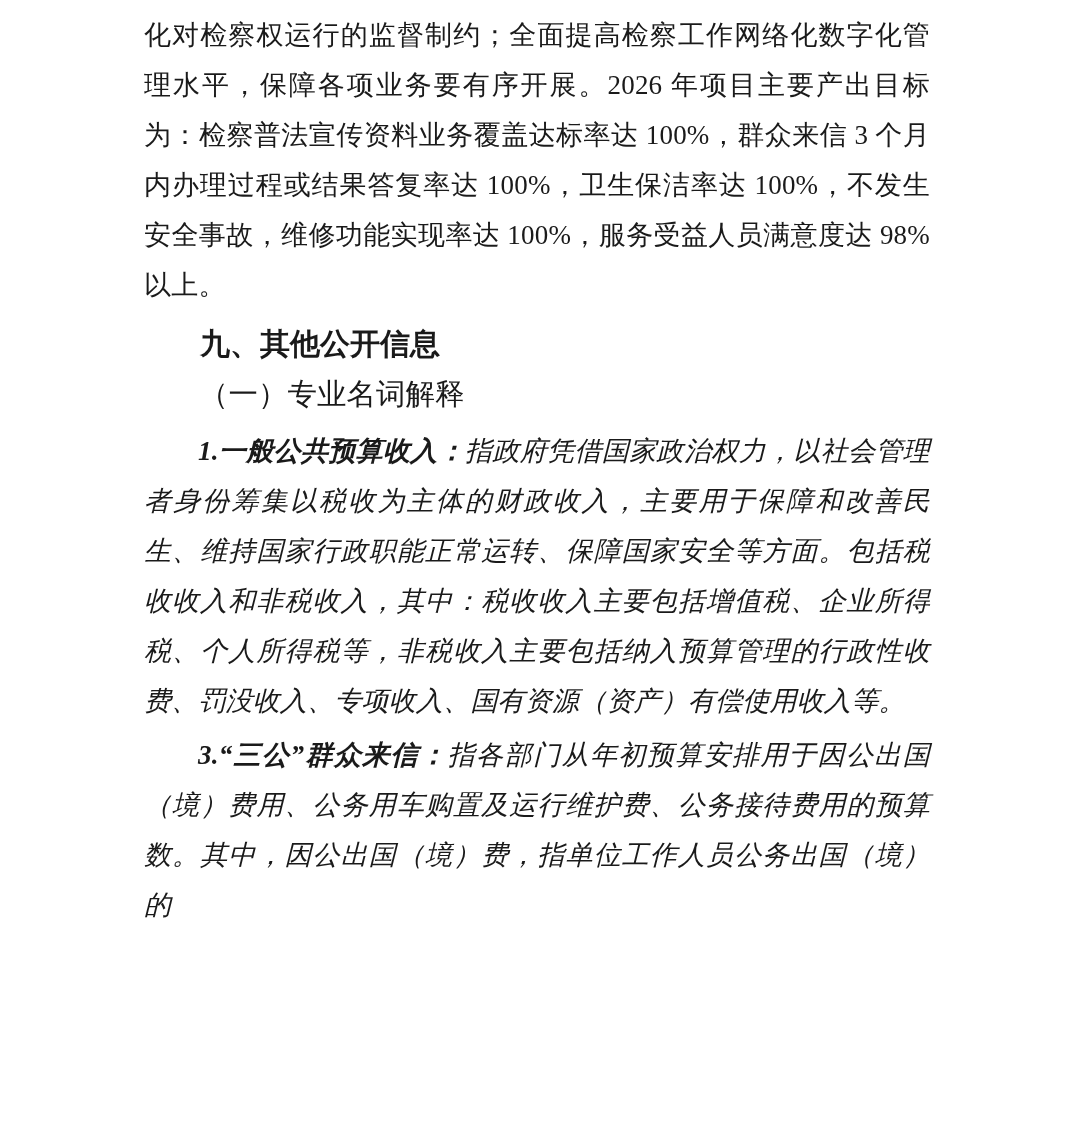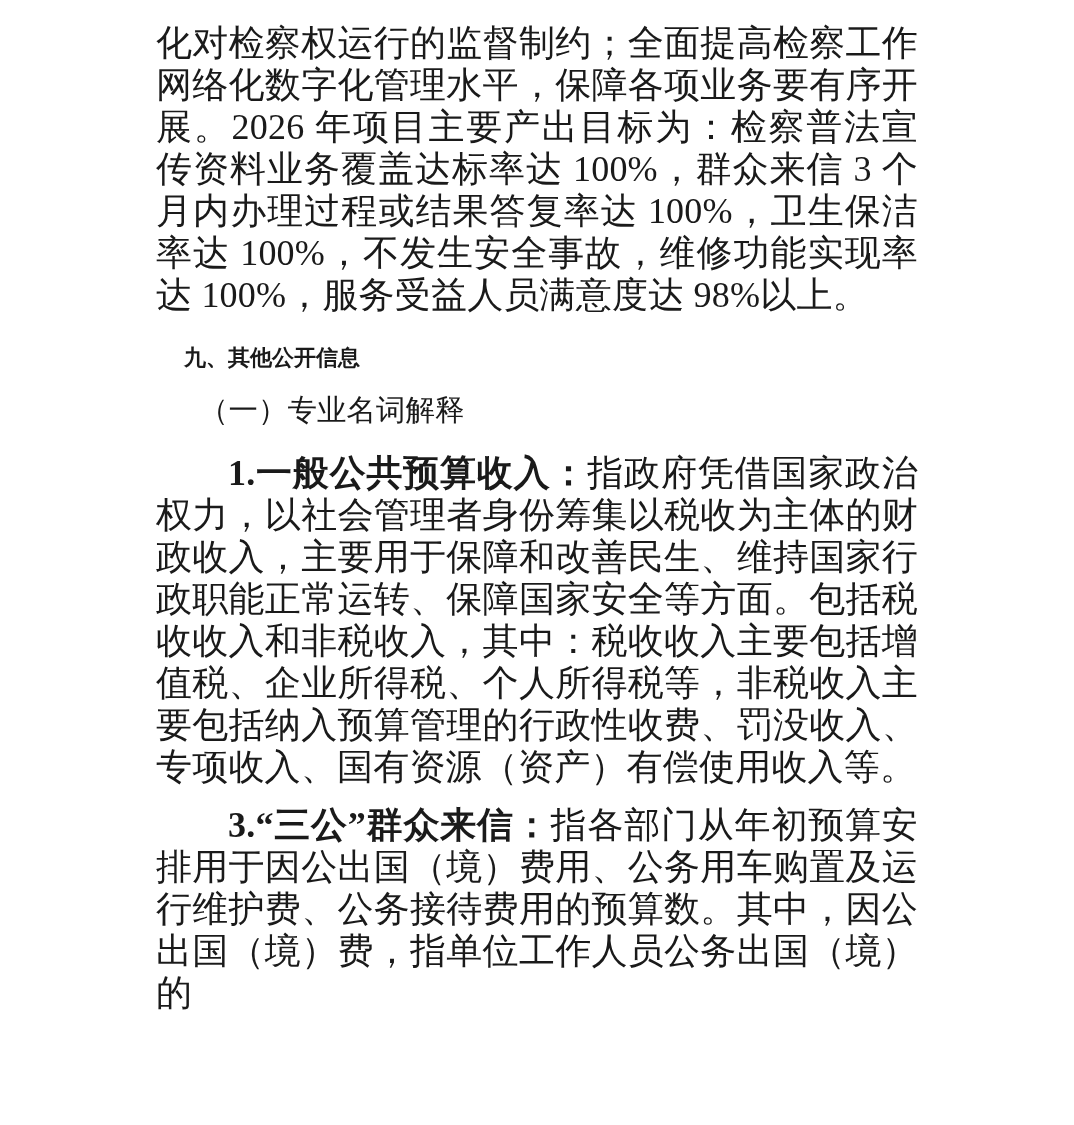--- a/index.html
+++ b/index.html
@@ -18,45 +18,46 @@
     width: 1074px;
     height: 1125px;
     box-sizing: border-box;
     padding: 0 140px 0 140px;
     position: relative;
   }
   .doc-body {
     padding-top: 6px;
   }
   p.para {
-    margin: 16px;
-    font-size: 36px;
-    line-height: 42px;
+    margin: 4px;
+    font-size: 27px;
+    line-height: 50px;
     text-align: justify;
     text-justify: inter-ideograph;
     letter-spacing: 0.2px;
     font-family: "Liberation Serif", "DejaVu Serif", serif;
   }
   p.para.indent {
     text-indent: 2em;
+    font-style: italic;
   }
   h2.section-heading {
     margin: 8px 0 0 0;
-    font-size: 22px;
+    font-size: 30px;
     line-height: 52px;
     font-weight: bold;
     text-indent: 2em;
     font-family: Liberation Serif, serif;
   }
   .sub-heading {
     margin: 0;
     font-size: 29.5px;
     line-height: 52px;
     text-indent: 2em;
-    font-family: Liberation Sans, sans-serif;
+    font-family: Liberation Mono, monospace;
   }
   .term {
     font-weight: bold;
   }
   .blk {
     margin-top: 4px;
   }
   .nowrap-num {
     font-family: "Liberation Serif", "DejaVu Serif", serif;
   }

